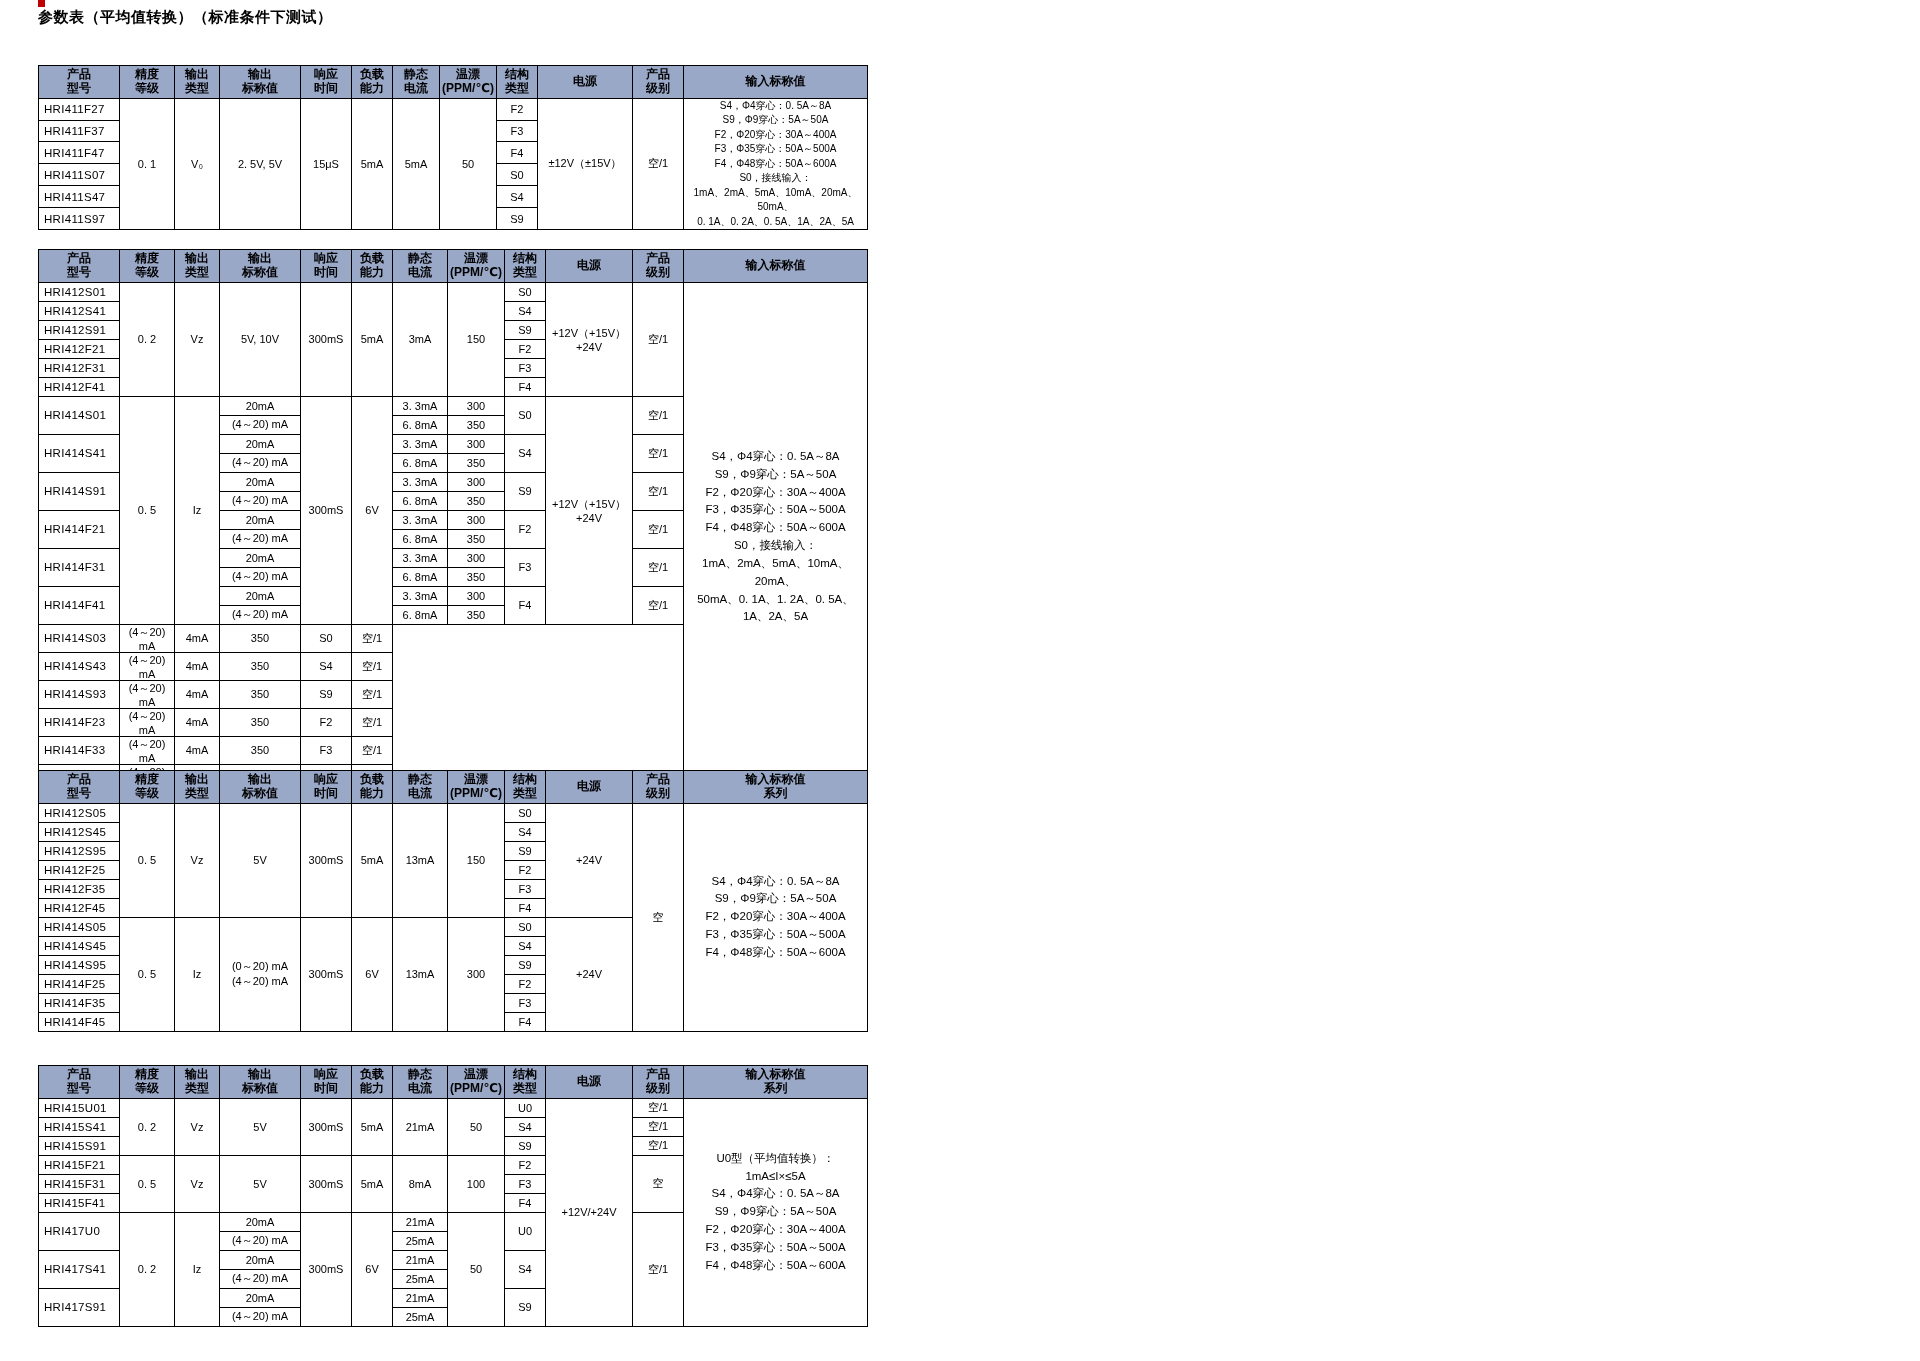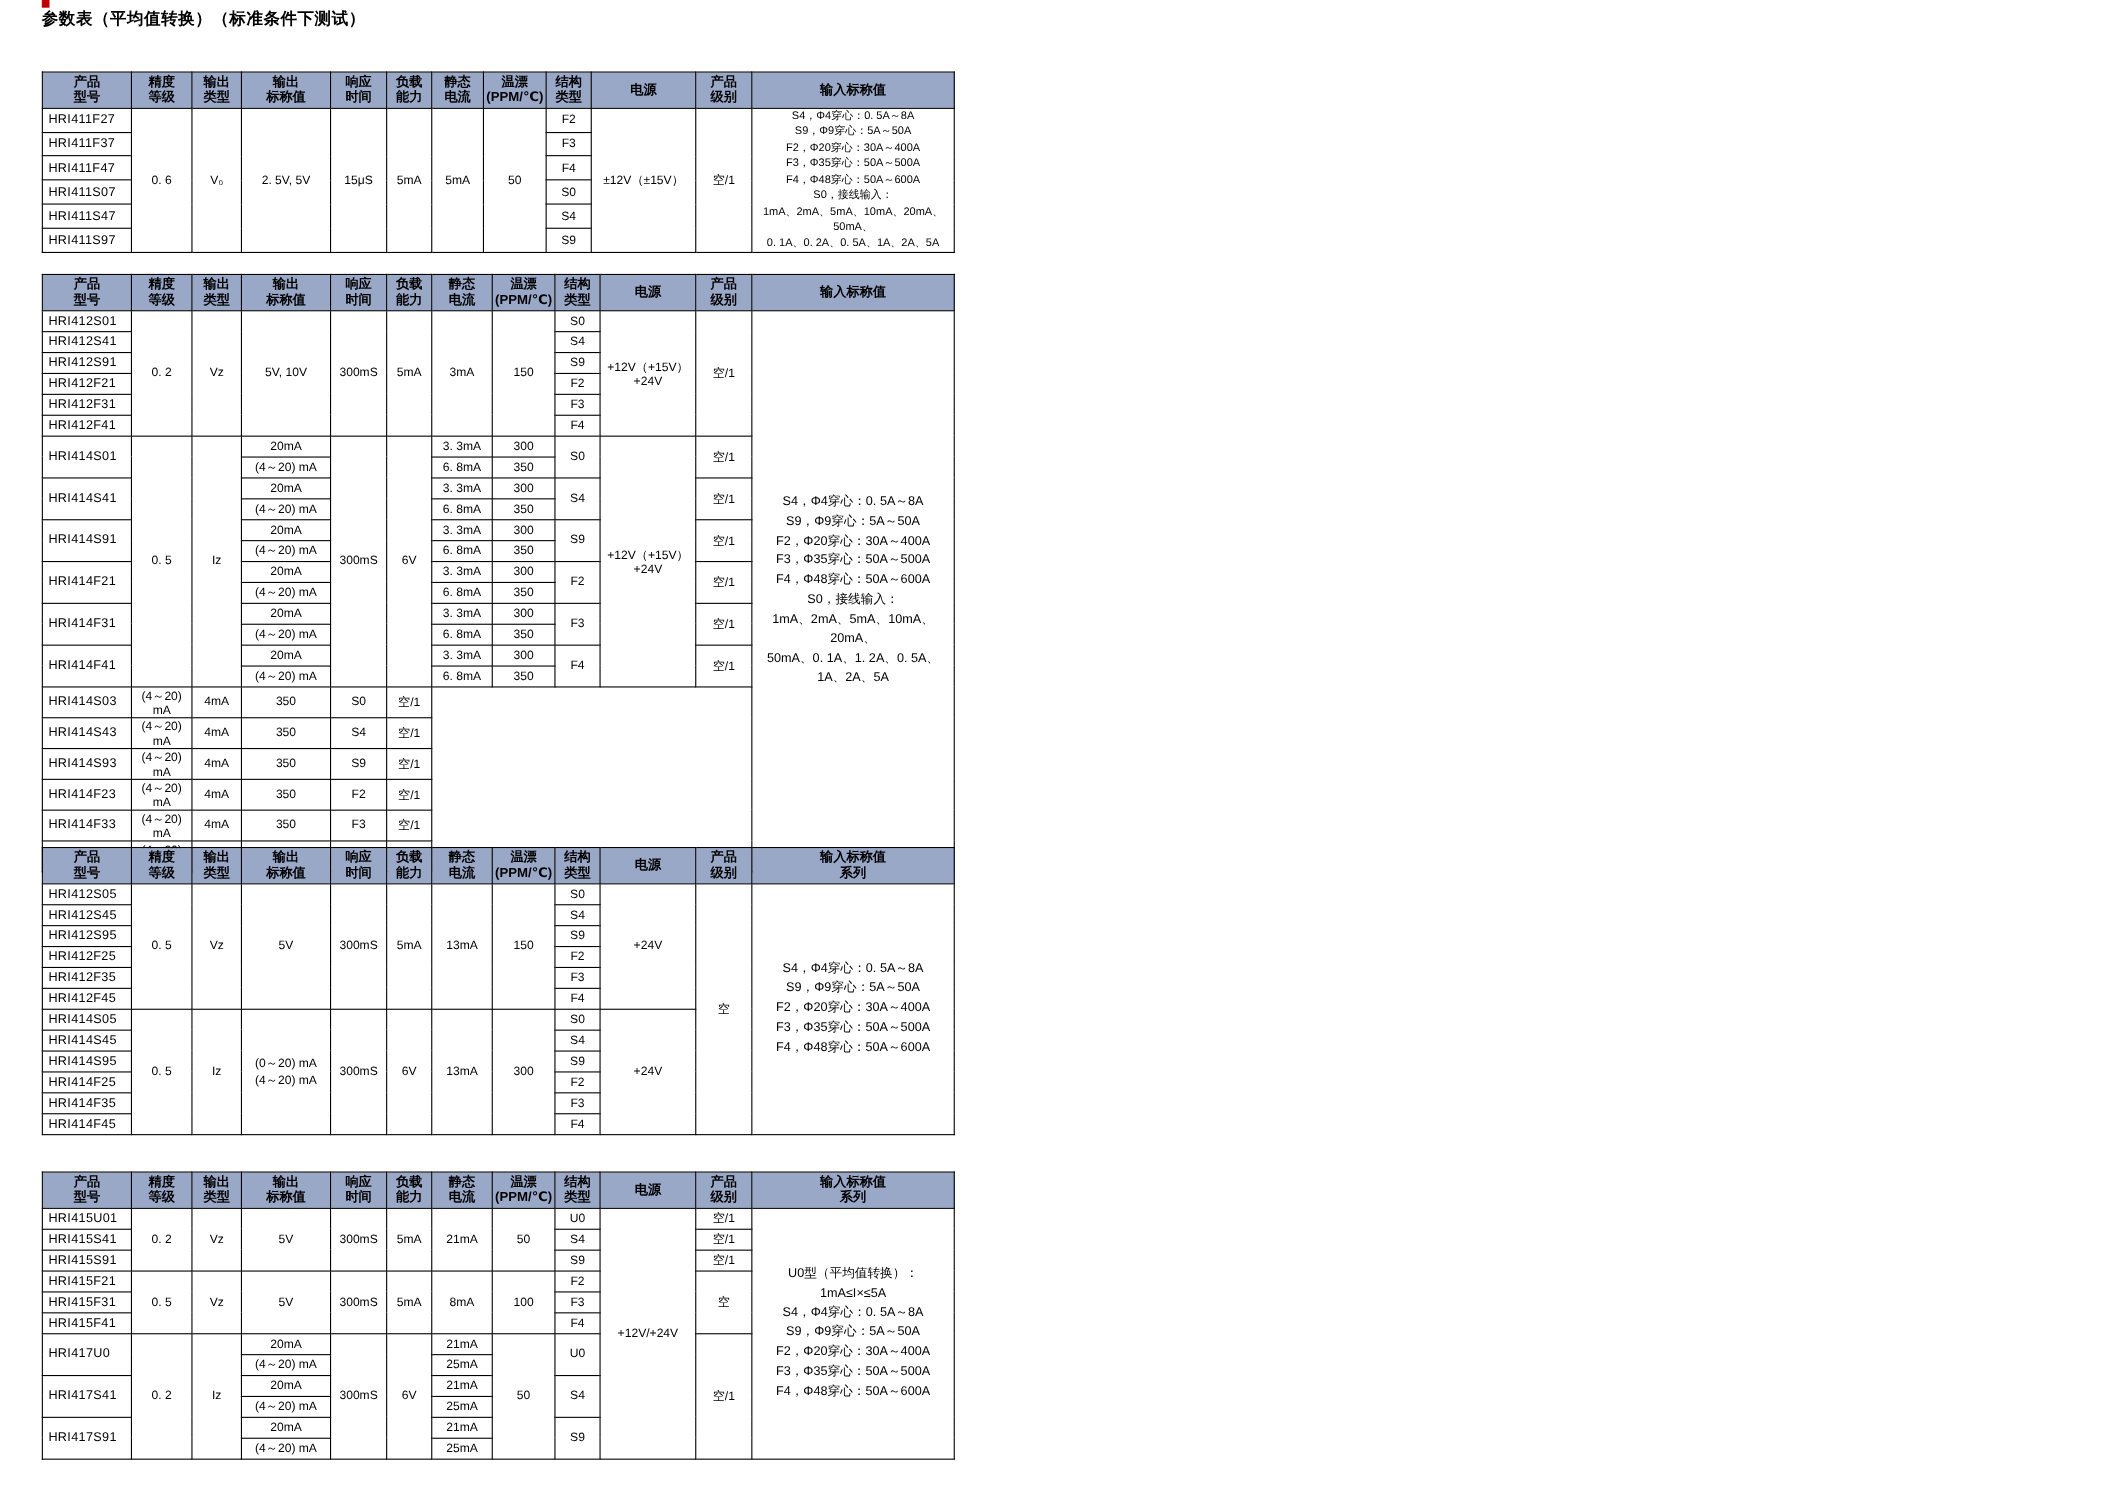--- a/index.html
+++ b/index.html
@@ -46,21 +46,21 @@
         <span>温漂</span><br><span>(PPM/℃)</span></td>
       <td style="width:38px;">
         <span>结构</span><br><span>类型</span></td>
       <td style="width:92px;"><span>电源</span></td>
       <td style="width:48px;">
         <span>产品</span><br><span>级别</span></td>
       <td><span>输入标称值</span></td>
     </tr>
     <tr class="r">
           <td class="mdl">HRI411F27</td>
-      <td rowspan="6">0. 6</td>
+      <td rowspan="6">0. 1</td>
       <td rowspan="6">V₀</td>
       <td rowspan="6">2. 5V, 5V</td>
       <td rowspan="6">15μS</td>
       <td rowspan="6">5mA</td>
       <td rowspan="6">5mA</td>
       <td rowspan="6">50</td>
       <td>F2</td>
       <td rowspan="6">±12V（±15V）</td>
       <td rowspan="6">空/1</td>
       <td rowspan="6" class="tiny">

